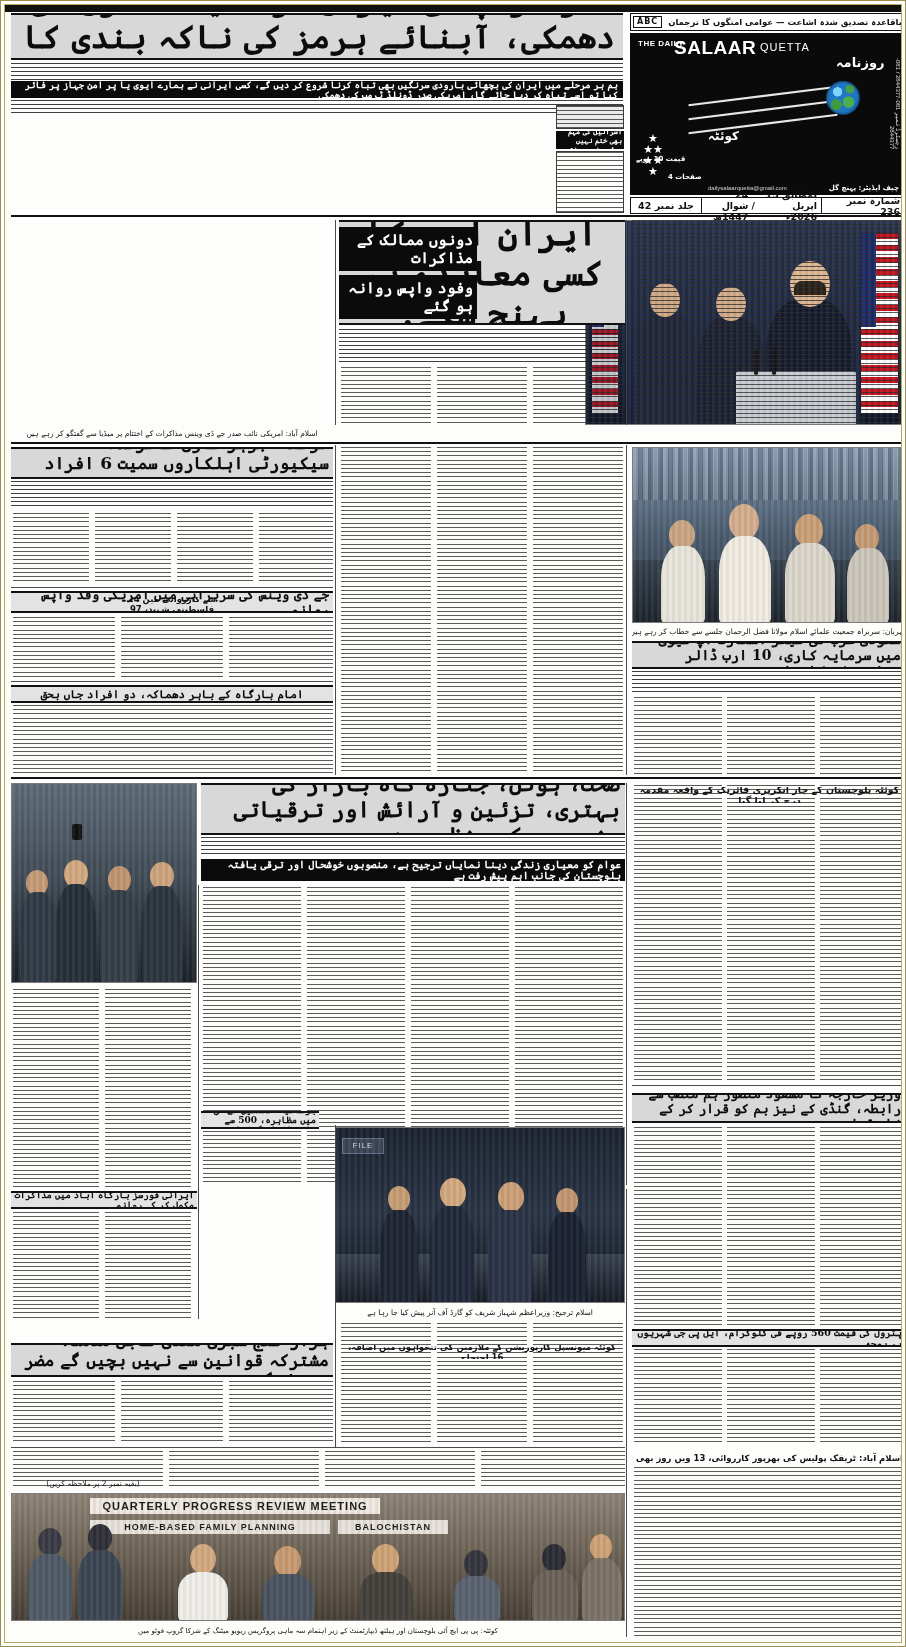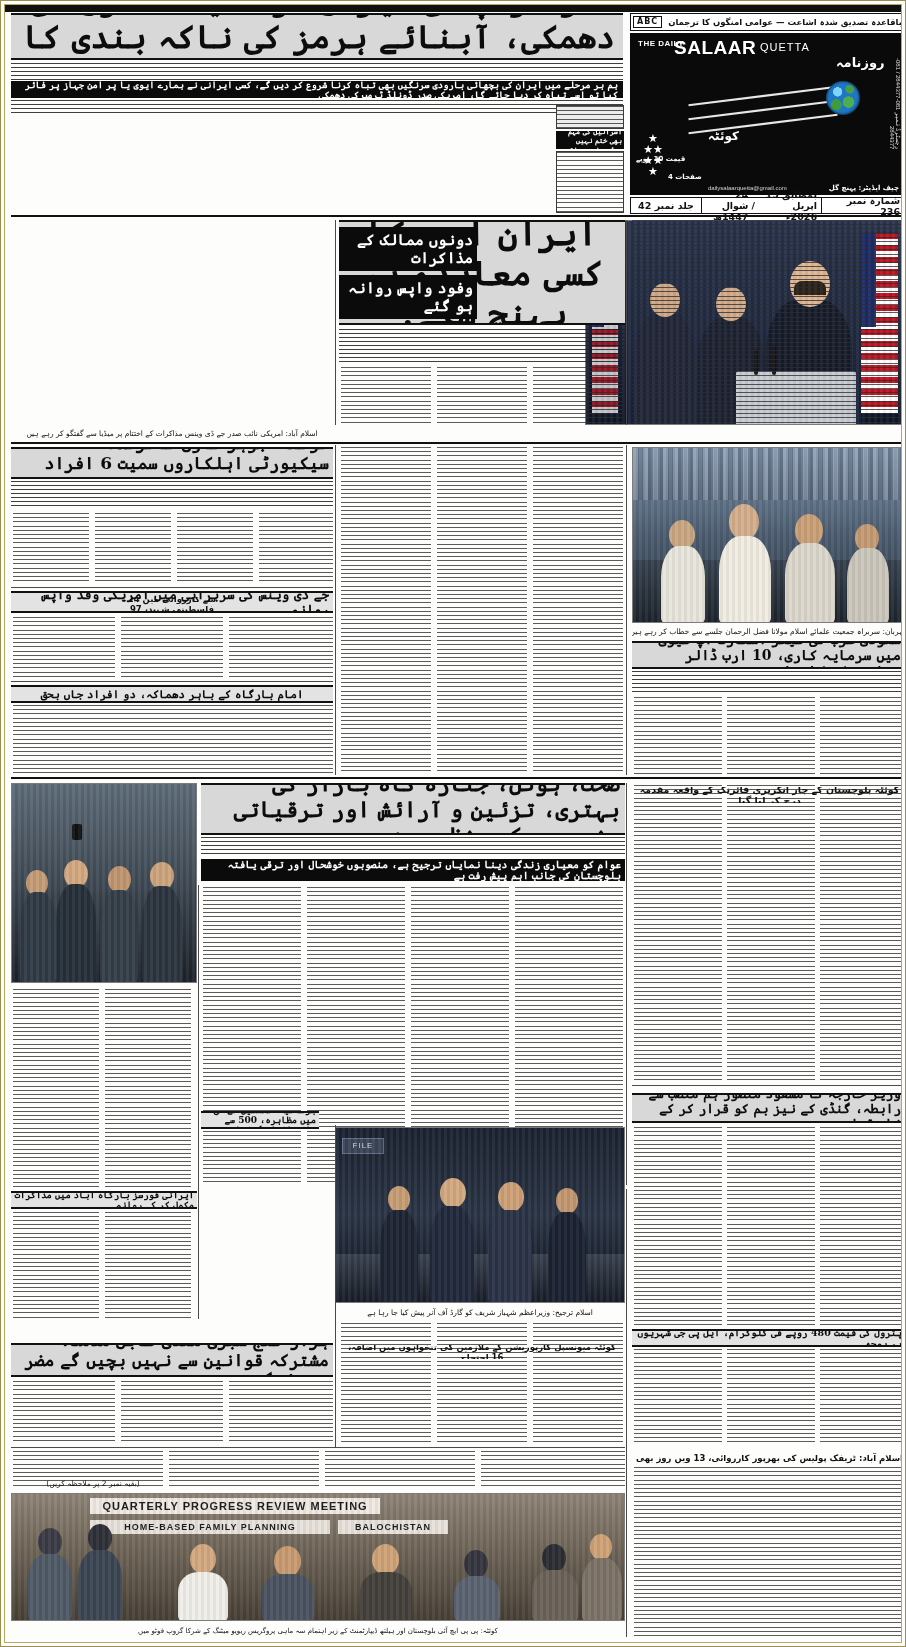--- a/index.html
+++ b/index.html
@@ -464,21 +464,21 @@
   <div class="col" style="left:629px;top:1122px;width:88px;height:198px;">
         <div class="faux" style="width:100%;height:100%;"></div>
       </div>
   <div class="col" style="left:722px;top:1122px;width:88px;height:198px;">
         <div class="faux" style="width:100%;height:100%;"></div>
       </div>
   <div class="col" style="left:815px;top:1122px;width:85px;height:198px;">
         <div class="faux" style="width:100%;height:100%;"></div>
       </div>
 
-  <div class="hl-band lite" style="left:627px;top:1324px;width:273px;height:18px;font-size:9.5px;padding:0 3px;">پٹرول کی قیمت 480 روپے فی کلوگرام، ایل پی جی شہریوں پر بوجھ</div>
+  <div class="hl-band lite" style="left:627px;top:1324px;width:273px;height:18px;font-size:9.5px;padding:0 3px;">پٹرول کی قیمت 560 روپے فی کلوگرام، ایل پی جی شہریوں پر بوجھ</div>
   <div class="col" style="left:629px;top:1344px;width:88px;height:96px;">
         <div class="faux" style="width:100%;height:100%;"></div>
       </div>
   <div class="col" style="left:722px;top:1344px;width:88px;height:96px;">
         <div class="faux" style="width:100%;height:100%;"></div>
       </div>
   <div class="col" style="left:815px;top:1344px;width:85px;height:96px;">
         <div class="faux" style="width:100%;height:100%;"></div>
       </div>
   <div class="subhead" style="left:629px;top:1446px;width:271px;height:14px;font-size:8.5px;">اسلام آباد: ٹریفک پولیس کی بھرپور کارروائی، 13 ویں روز بھی</div>

